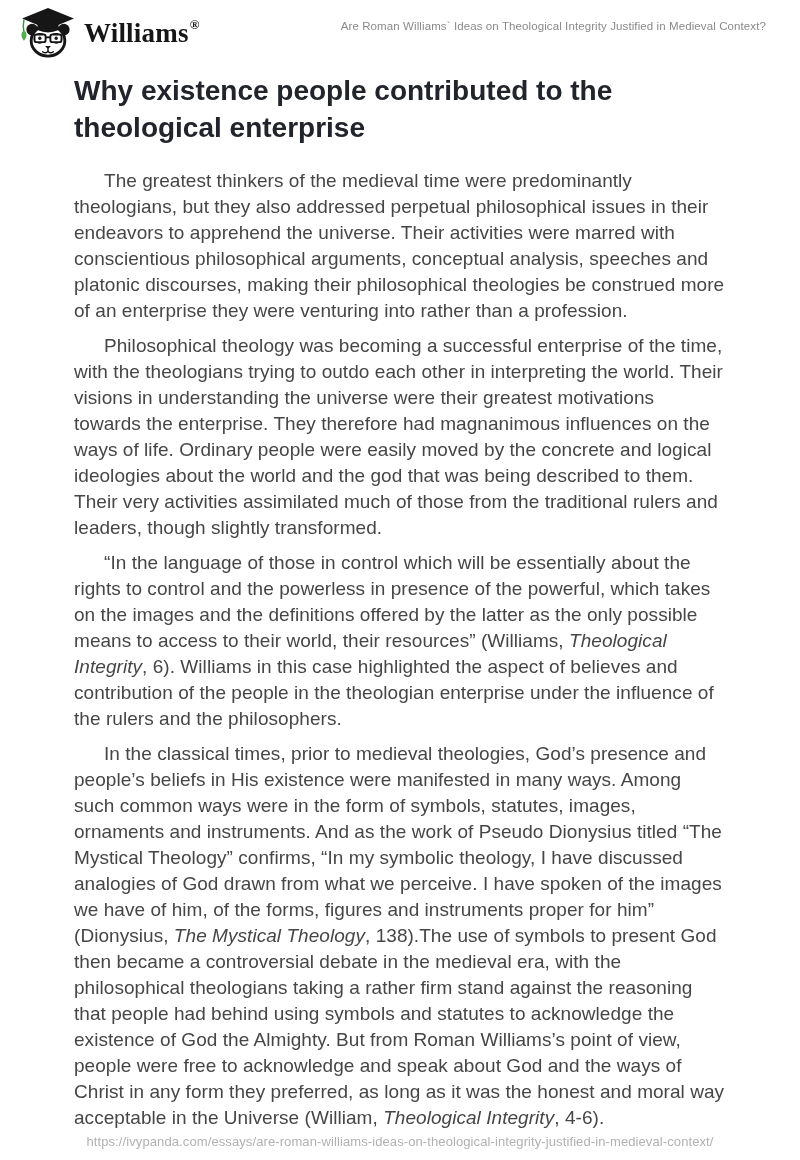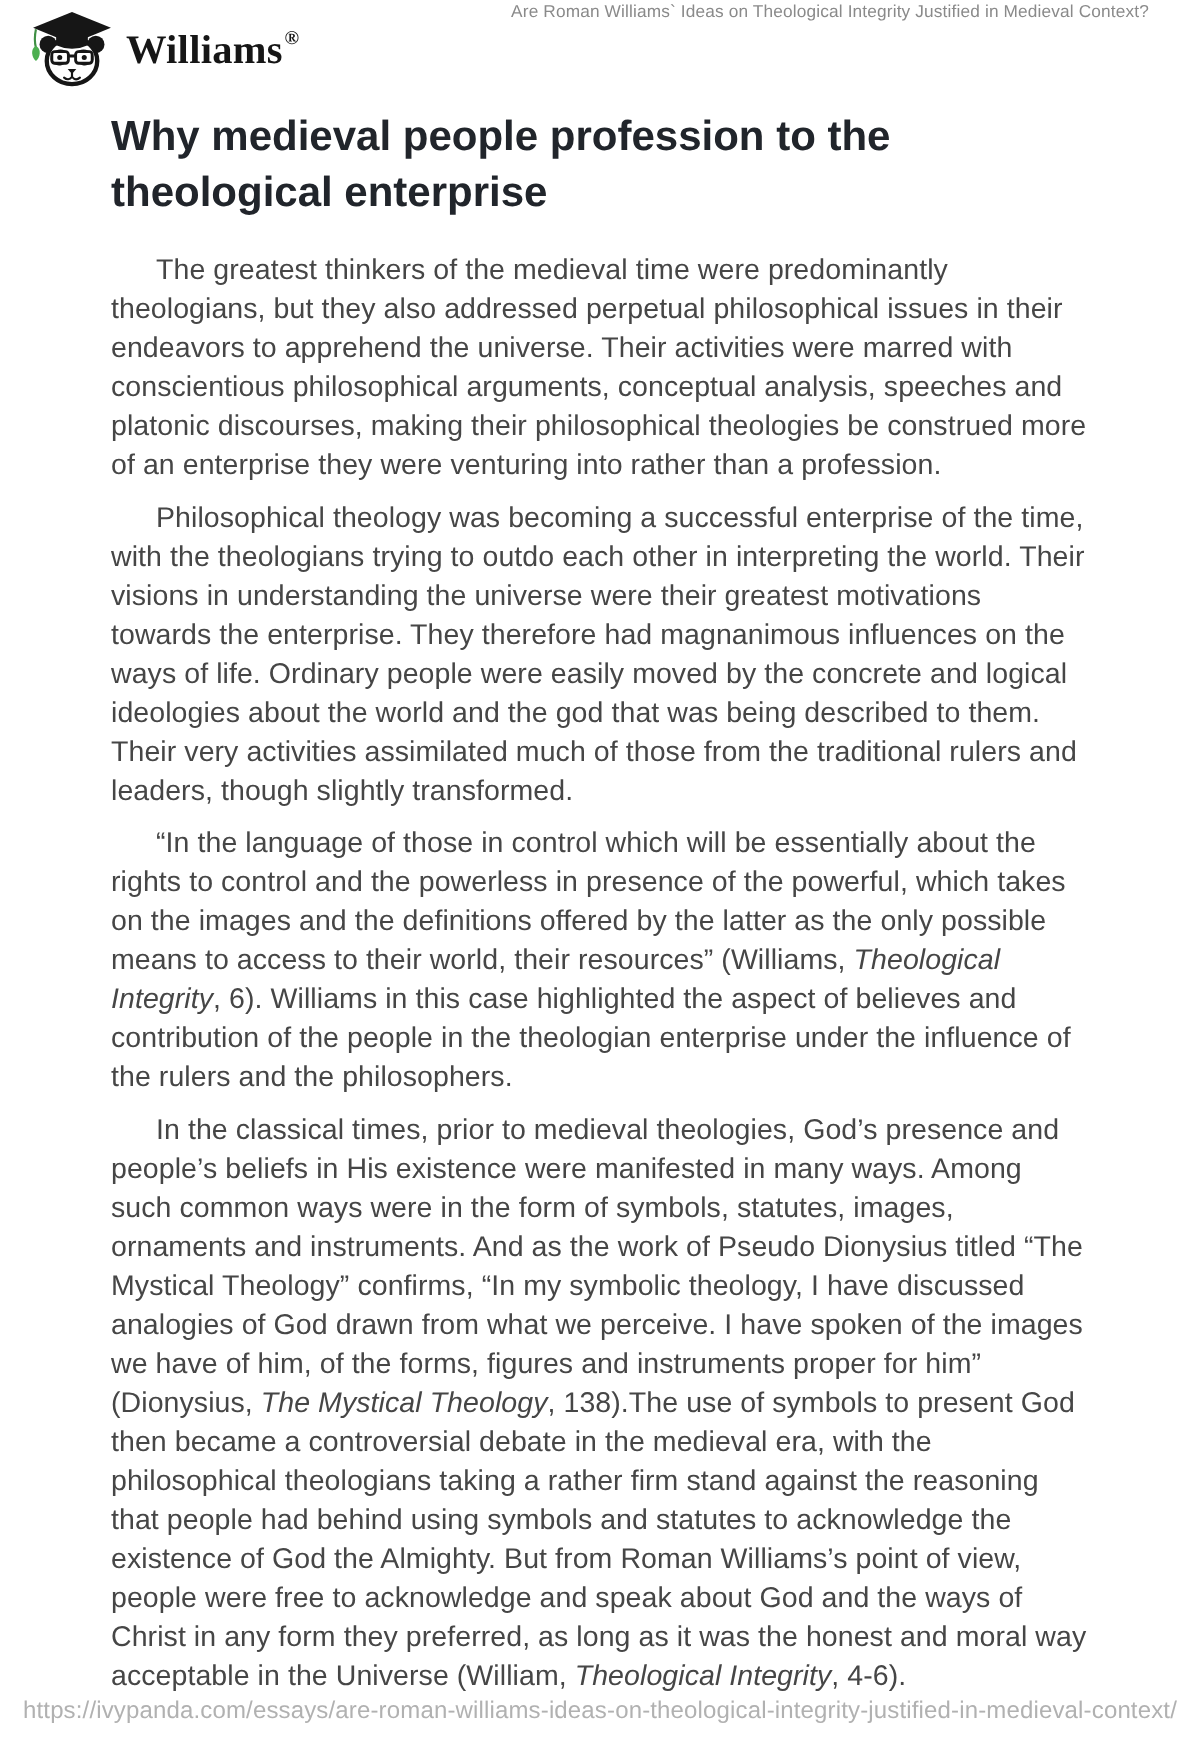--- a/index.html
+++ b/index.html
@@ -44,21 +44,21 @@
   .registered{
     font-family:"Liberation Serif","DejaVu Serif",serif;
     font-weight:700;
     font-size:13px;
     color:var(--logo-ink);
     margin-top:9px;
     margin-left:1px;
   }
   .doc-title{
     position:absolute;
-    top:2px;
+    top:20px;
     right:34px;
     font-size:11.5px;
     color:var(--header-title);
     letter-spacing:.1px;
     white-space:nowrap;
   }
   
   .article{
     width:652px;
     margin:0 74px;
@@ -81,21 +81,21 @@
   .article p em{font-style:italic;margin-top:40px;}
   
   .footer{
     position:absolute;
     left:0;right:0;
     bottom:10px;
     text-align:center;
   }
   .source-url{
     display:inline-block;
-    font-size:16px;
+    font-size:13px;
     color:var(--footer-url);
     text-decoration:none;
     letter-spacing:.1px;
   }
 </style>
 </head>
 <body>
 
 <div class="page">
 
@@ -127,21 +127,21 @@
         <path d="M10 24 Q7 38 10 50" stroke="#3f8f44" stroke-width="3" fill="none"></path>
         <path d="M10 47 C18 51 16 63 10 68 C4 63 2 51 10 47 Z" fill="var(--logo-green,#4caf50)"></path>
       </svg>
       <span class="logo-wordmark">Williams</span>
       <span class="registered">®</span>
     </a>
     <div class="doc-title">Are Roman Williams` Ideas on Theological Integrity Justified in Medieval Context?</div>
   </div>
 
   <div class="article">
-    <h1>Why medieval people profession to the theological enterprise</h1>
+    <h1>Why existence people contributed to the theological enterprise</h1>
     <div>
         <p><span>The greatest thinkers of the medieval time were predominantly theologians, but they also addressed perpetual philosophical issues in their endeavors to apprehend the universe. Their activities were marred with conscientious philosophical arguments, conceptual analysis, speeches and platonic discourses, making their philosophical theologies be construed more of an enterprise they were venturing into rather than a profession.</span></p>
         <p><span>Philosophical theology was becoming a successful enterprise of the time, with the theologians trying to outdo each other in interpreting the world. Their visions in understanding the universe were their greatest motivations towards the enterprise. They therefore had magnanimous influences on the ways of life. Ordinary people were easily moved by the concrete and logical ideologies about the world and the god that was being described to them. Their very activities assimilated much of those from the traditional rulers and leaders, though slightly transformed.</span></p>
         <p><span>“In the language of those in control which will be essentially about the rights to control and the powerless in presence of the powerful, which takes on the images and the definitions offered by the latter as the only possible means to access to their world, their resources” (Williams, </span><em>Theological Integrity</em><span>, 6). Williams in this case highlighted the aspect of believes and contribution of the people in the theologian enterprise under the influence of the rulers and the philosophers.</span></p>
         <p><span>In the classical times, prior to medieval theologies, God’s presence and people’s beliefs in His existence were manifested in many ways. Among such common ways were in the form of symbols, statutes, images, ornaments and instruments. And as the work of Pseudo Dionysius titled “The Mystical Theology” confirms, “In my symbolic theology, I have discussed analogies of God drawn from what we perceive. I have spoken of the images we have of him, of the forms, figures and instruments proper for him” (Dionysius, </span><em>The Mystical Theology</em><span>, 138).The use of symbols to present God then became a controversial debate in the medieval era, with the philosophical theologians taking a rather firm stand against the reasoning that people had behind using symbols and statutes to acknowledge the existence of God the Almighty. But from Roman Williams’s point of view, people were free to acknowledge and speak about God and the ways of Christ in any form they preferred, as long as it was the honest and moral way acceptable in the Universe (William, </span><em>Theological Integrity</em><span>, 4-6).</span></p>
       </div>
   </div>
 
   <div class="footer">
     <a class="source-url">https://ivypanda.com/essays/are-roman-williams-ideas-on-theological-integrity-justified-in-medieval-context/</a>

